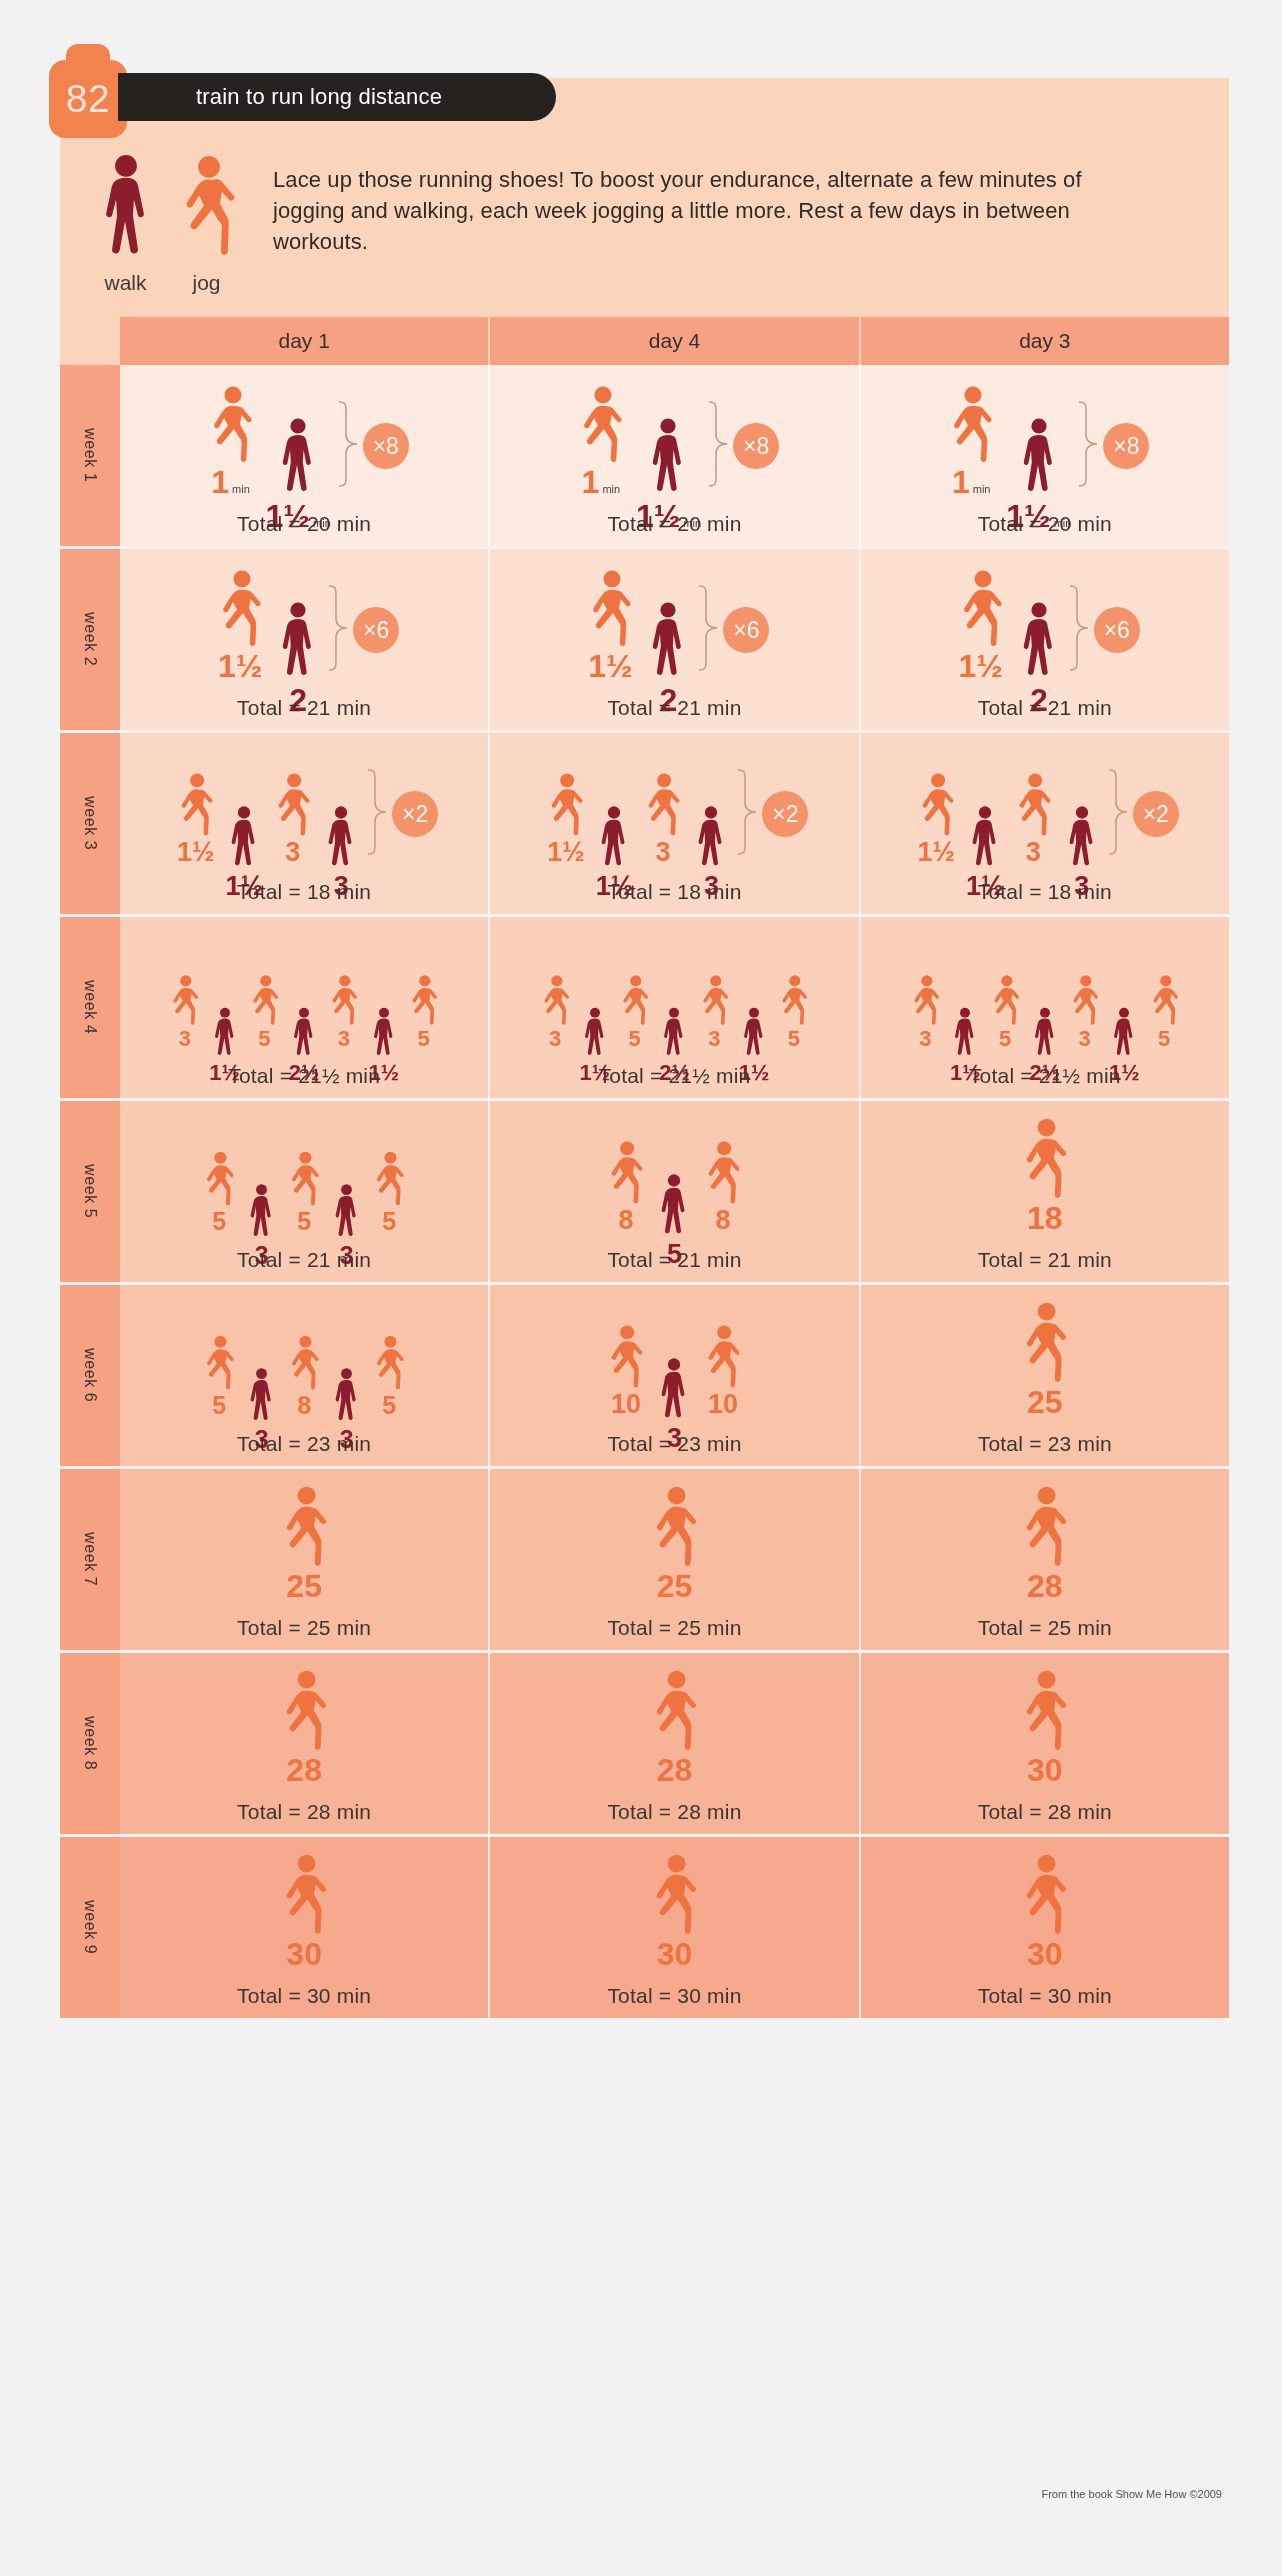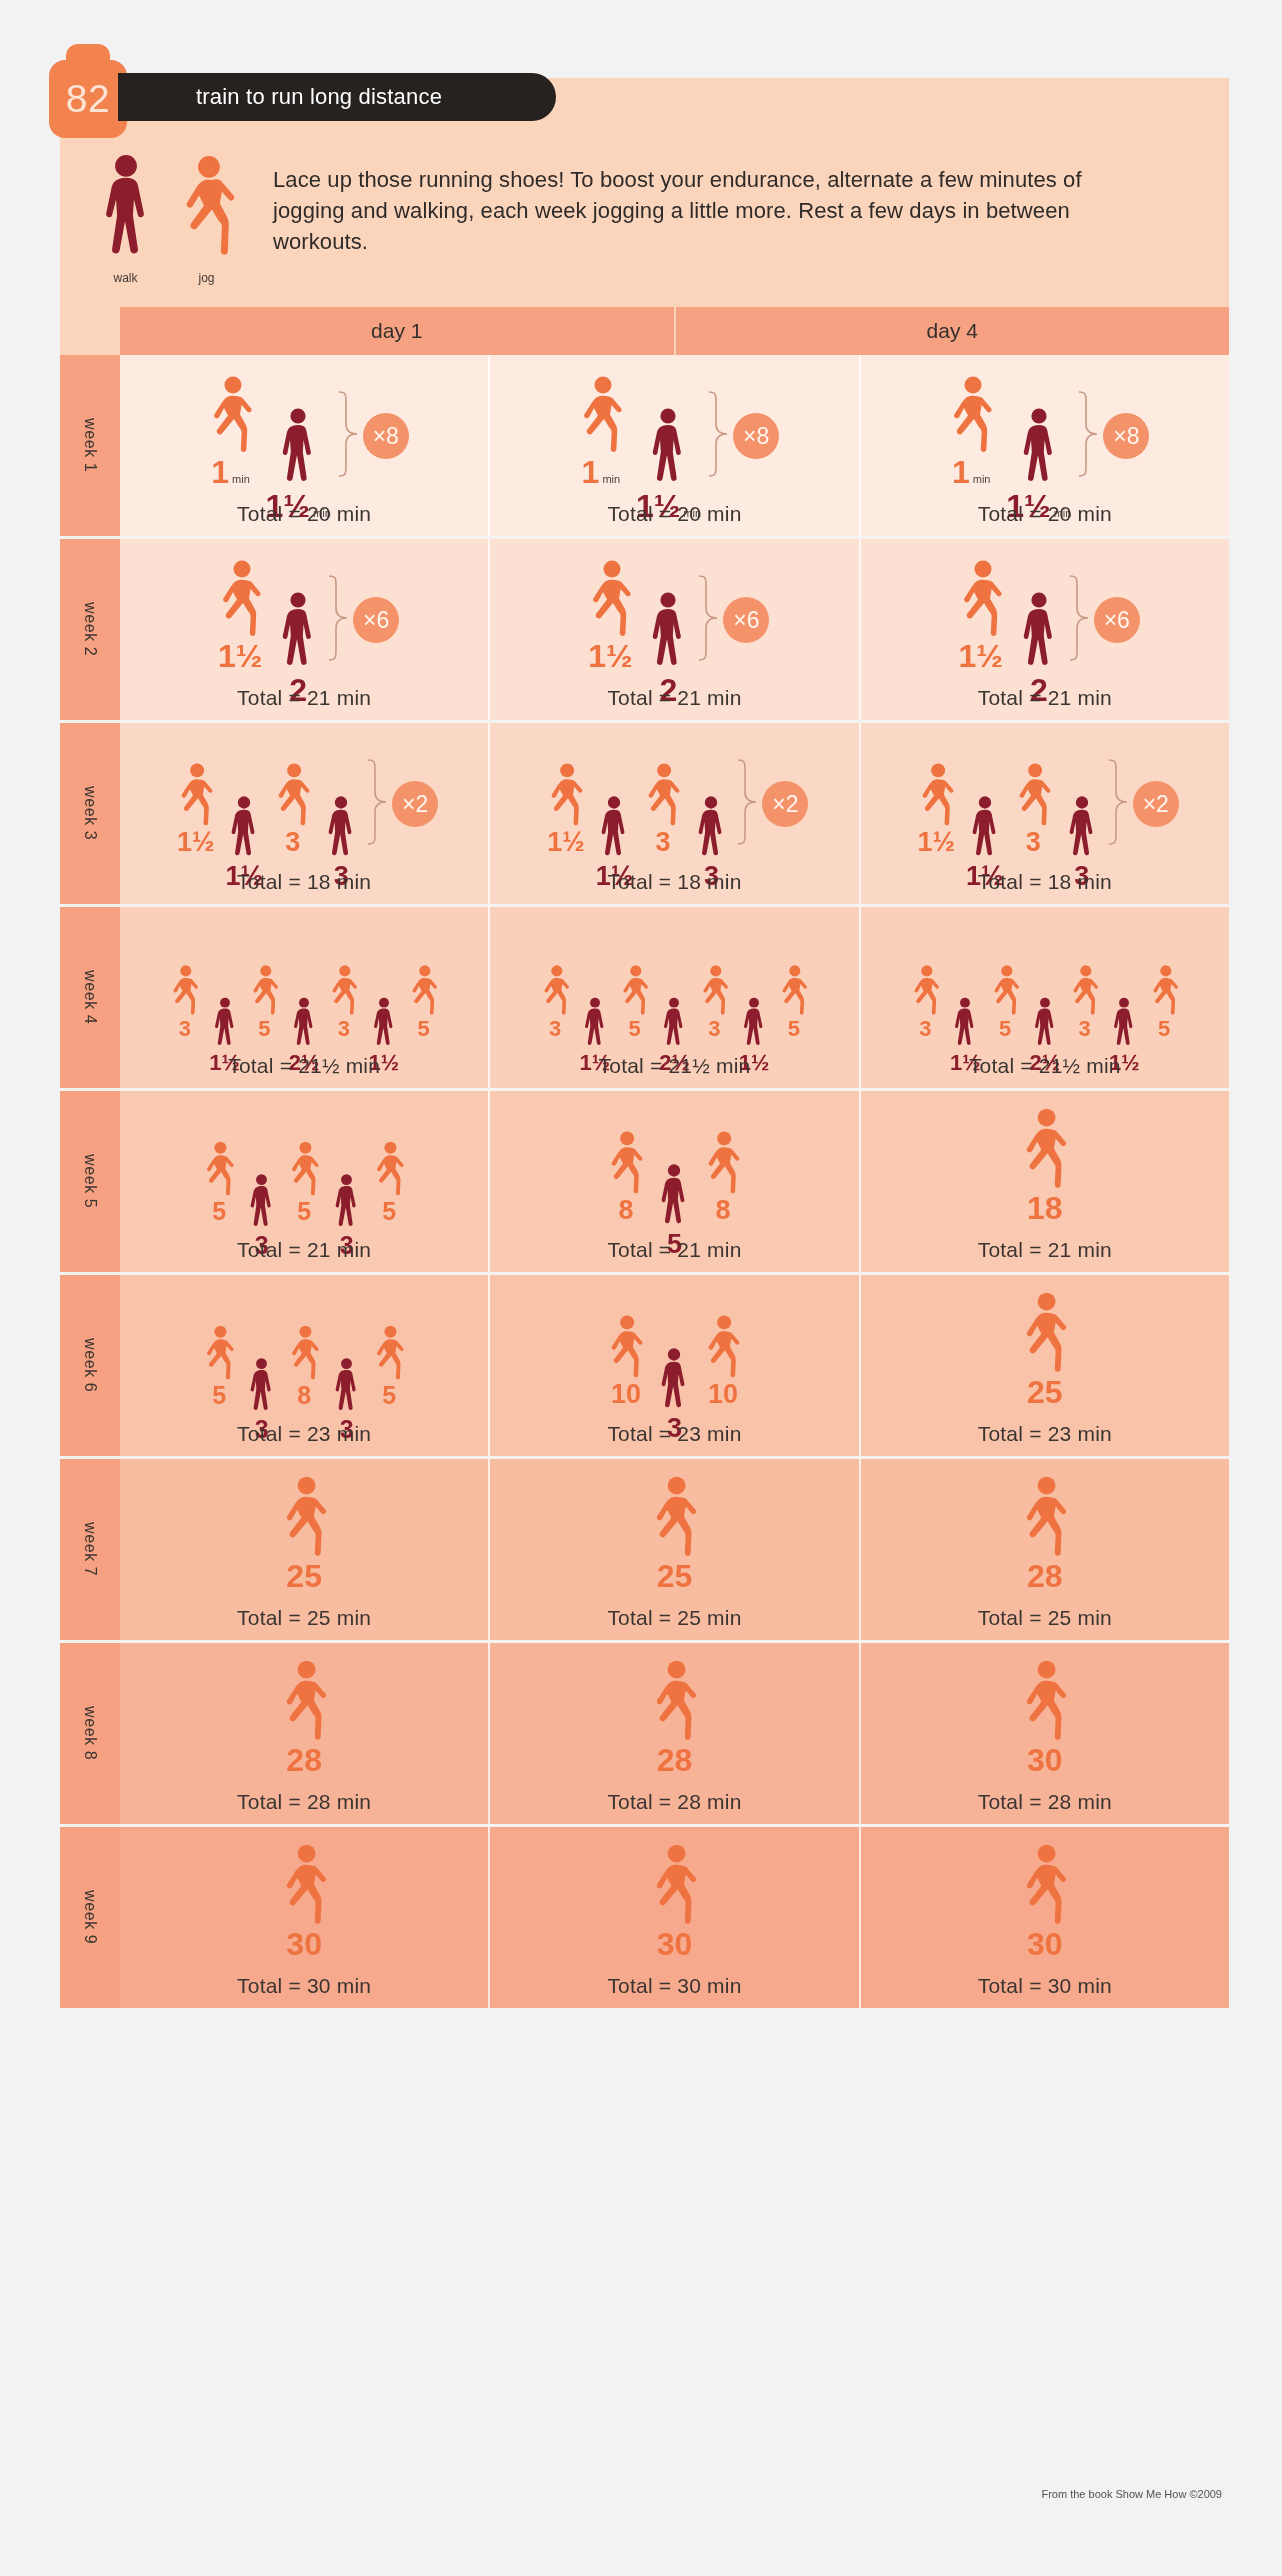--- a/index.html
+++ b/index.html
@@ -31,21 +31,21 @@
     position:absolute;left:58px;top:-5px;height:48px;width:438px;
     background:#262220;border-radius:0 24px 24px 0;
     display:flex;align-items:center;
   }
   .title-bar .ttl{color:#ffffff;font-size:22px;margin-left:78px;letter-spacing:0.2px;}
 
   
   .intro{display:flex;padding:14px 0 22px 0;}
   .legend{width:179px;display:flex;justify-content:center;gap:22px;padding-left:18px;}
   .legend-item{display:flex;flex-direction:column;align-items:center;}
-  .legend-item .lbl{font-size:12px;color:#3f3a37;margin-top:10px;}
+  .legend-item .lbl{font-size:21px;color:#3f3a37;margin-top:10px;}
   .intro-text{
     flex:1;padding:10px 70px 0 16px;
     font-size:22px;line-height:31px;color:#2f2b29;letter-spacing:0.1px;
   }
 
   
   .dayhead{display:flex;height:48px;background:#fbd4bc;}
   .dayhead .wk-spacer{width:60px;}
   .dayhead .dh{
     flex:1;background:#f6a181;display:flex;align-items:center;justify-content:center;
@@ -139,20 +139,21 @@
           <div class="lbl">jog</div>
         </div>
       </div>
       <div class="intro-text">Lace up those running shoes! To boost your endurance, alternate a few minutes of jogging and walking, each week jogging a little more. Rest a few days in between workouts.</div>
     </div>
 
     <div class="dayhead">
       <div class="wk-spacer"></div>
       <div class="dh">day 1</div>
       <div class="dh">day 4</div>
+      <div class="dh">day 3</div>
     </div>
 
     <div id="weeks">
         <div class="wkrow t1" style="min-height: 167px;">
           <div class="wklabel">
             <span>week 1</span>
           </div>
           <div class="cells">
             <div class="cell">
               <div class="seq">

